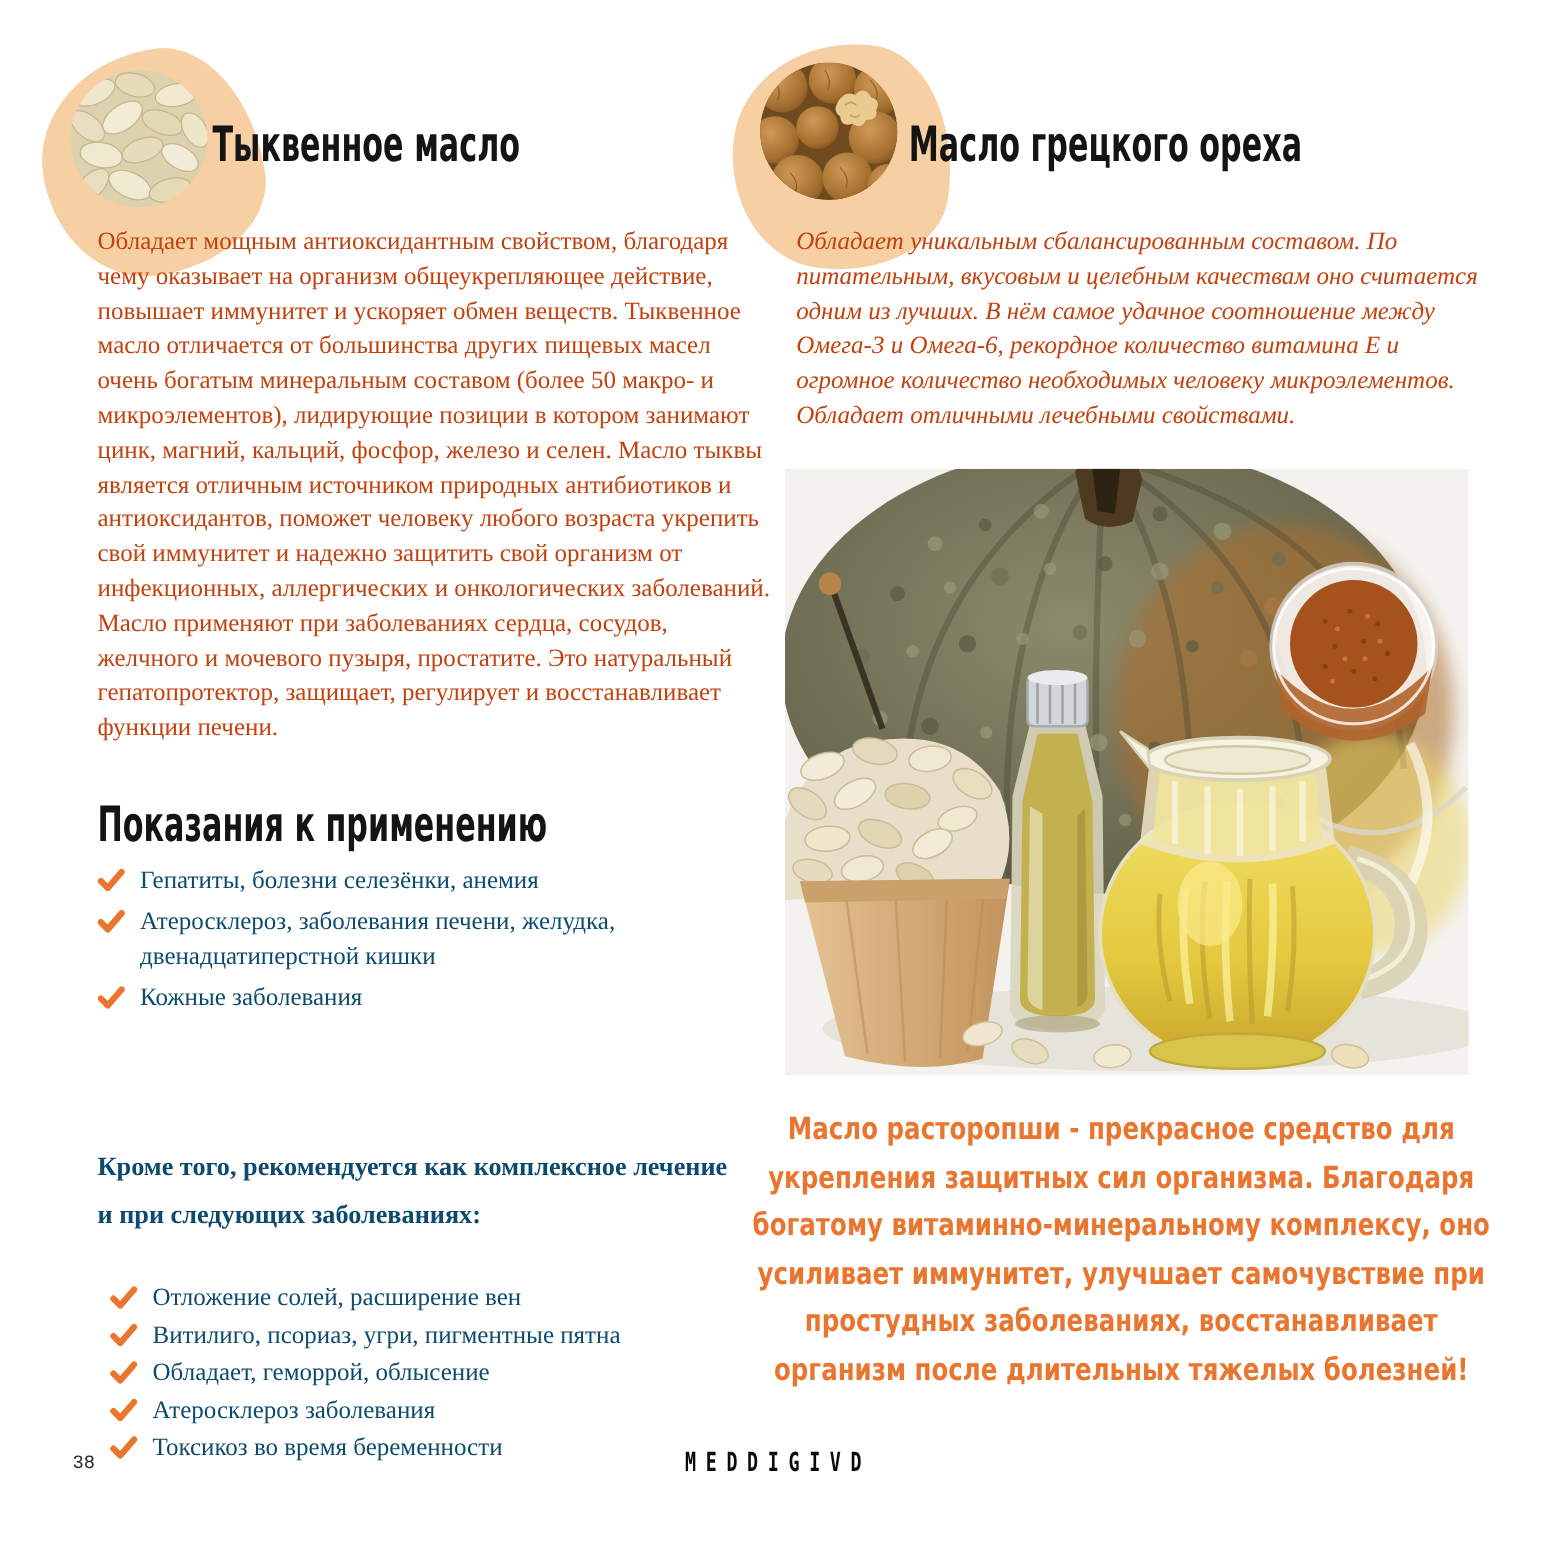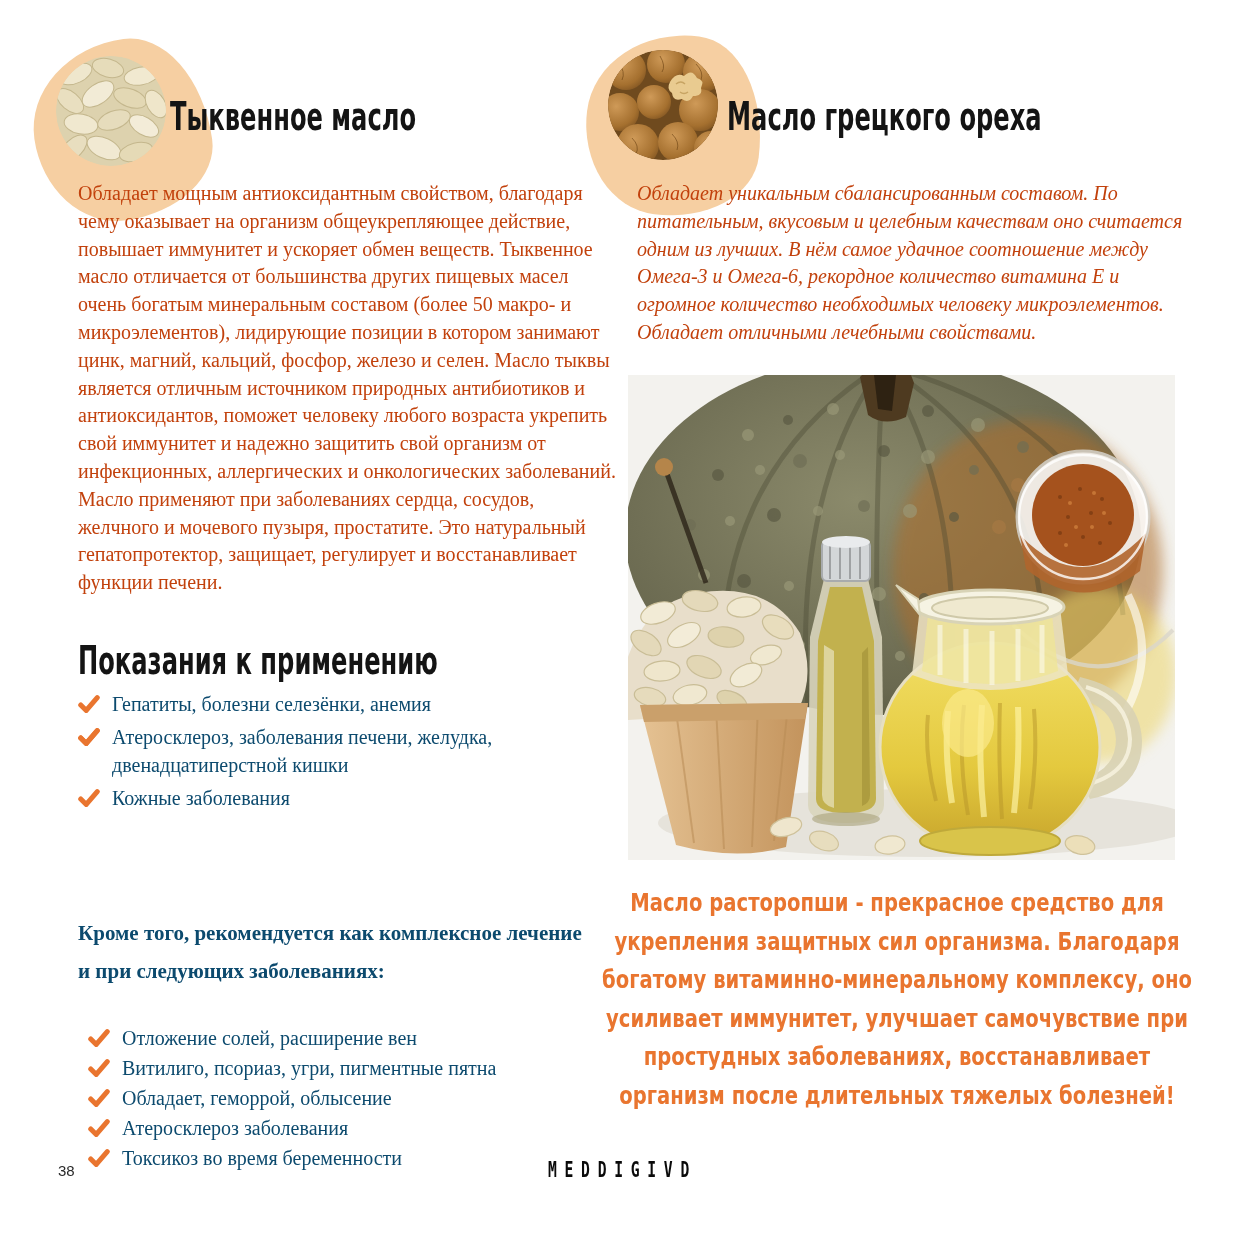--- a/index.html
+++ b/index.html
@@ -89,21 +89,21 @@
     transform-origin:center top;
     font-family:"DejaVu Sans", sans-serif;
     font-weight:700;
     font-size:24.5px;
     line-height:38.5px;
     color:#e9752f;
   }
   
   .page-number{
     position:absolute;left:58px;top:1162px;
-    font-family:Liberation Sans, sans-serif;
+    font-family:Liberation Mono, monospace;
     font-size:15px;color:#2a2a2a;
   }
   .brand-logo{
     position:absolute;left:548px;top:1158px;
     font-family:"DejaVu Sans Mono", monospace;
     font-weight:700;font-size:21px;
     letter-spacing:11px;color:#0a0a0a;
     transform:scaleX(.7);transform-origin:left top;
     white-space:nowrap;
   }

